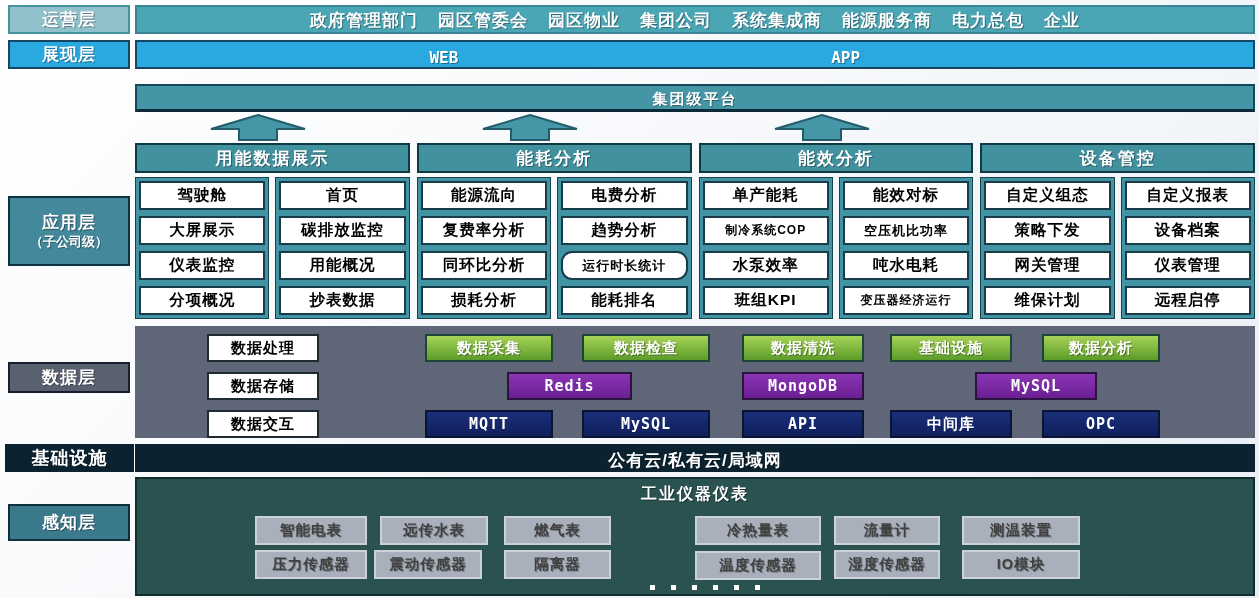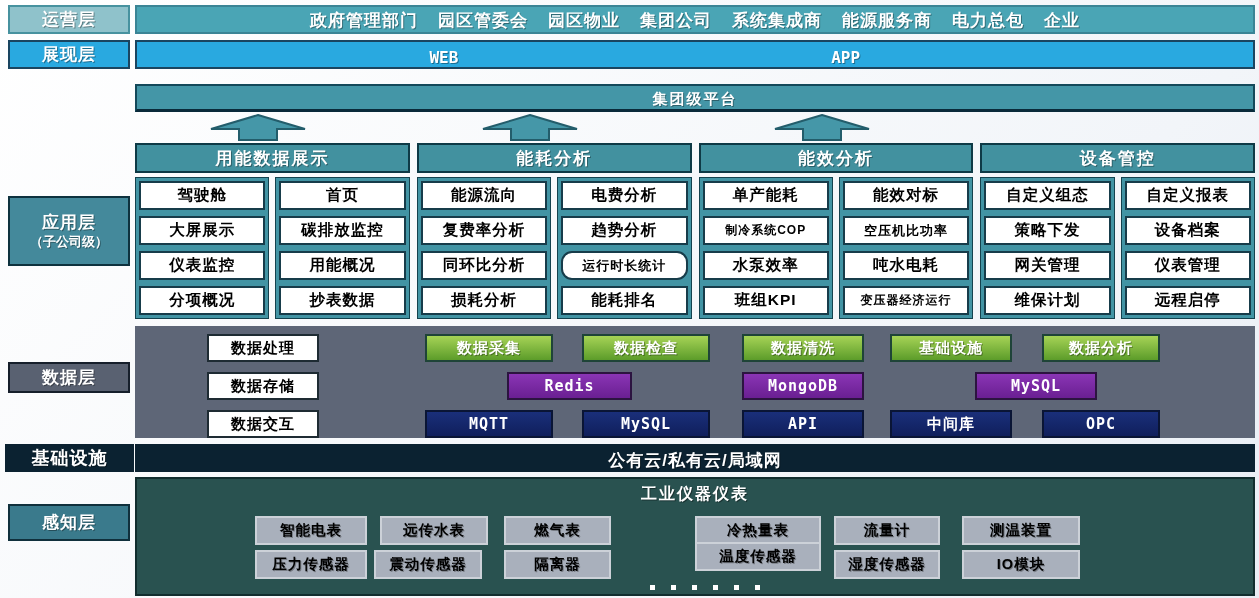--- a/index.html
+++ b/index.html
@@ -42,21 +42,21 @@
   .datalayer { position:absolute; top:326px; left:135px; width:1120px; height:112px; background:#5e6677; }
   .dbox { position:absolute; height:28px; display:flex; align-items:center; justify-content:center; font-size:15px; letter-spacing:1px; }
   .dbox.white  { background:#fff; border:2px solid #1e2b33; color:#000; }
   .dbox.green  { background:linear-gradient(#a6d356,#5c9c2a); border:2px solid #1f4438; color:#fff; text-shadow:1px 1px 0 rgba(0,0,0,.35); }
   .dbox.purple { background:linear-gradient(#8a35b5,#6a1f92); border:2px solid #2c1440; color:#fff; font-family:"DejaVu Sans Mono","Liberation Mono",monospace; }
   .dbox.navy   { background:linear-gradient(#1a2f7a,#101f5c); border:2px solid #0a1535; color:#fff; font-family:"DejaVu Sans Mono","Liberation Mono",monospace; }
 
   
   .perception { position:absolute; top:477px; left:135px; width:1120px; height:119px; background:#295250; border:2px solid #112d2e; }
   .ptitle { position:absolute; top:5px; left:0; width:100%; text-align:center; color:#fff; font-size:16px; letter-spacing:2px; text-shadow:1px 1px 0 rgba(0,0,0,.4); }
-  .device { position:absolute; height:29px; background:#a9b0bc; border:2px solid #ccd1d8; color:#000000; display:flex; align-items:center; justify-content:center; font-size:14.5px; letter-spacing:1px; text-shadow:1px 1px 0 rgba(0,0,0,.3); }
+  .device { position:absolute; height:29px; background:#a9b0bc; border:2px solid #ccd1d8; color:#404040; display:flex; align-items:center; justify-content:center; font-size:14.5px; letter-spacing:1px; text-shadow:1px 1px 0 rgba(0,0,0,.3); }
   .dots { position:absolute; top:106px; left:513px; display:flex; gap:16px; }
   .dots i { width:5px; height:5px; background:#fff; display:block; }
 </style>
 </head>
 <body>
 
 <div class="stage">
 
   <div class="lbl op">运营层</div>
   <div class="lbl pres">展现层</div>
@@ -192,21 +192,21 @@
     <div class="device" style="left:118px;top:37px;width:112px">智能电表</div>
     <div class="device" style="left:243px;top:37px;width:108px">远传水表</div>
     <div class="device" style="left:367px;top:37px;width:107px">燃气表</div>
     <div class="device" style="left:558px;top:37px;width:126px">冷热量表</div>
     <div class="device" style="left:697px;top:37px;width:106px">流量计</div>
     <div class="device" style="left:825px;top:37px;width:118px">测温装置</div>
 
     <div class="device" style="left:118px;top:71px;width:112px">压力传感器</div>
     <div class="device" style="left:237px;top:71px;width:108px">震动传感器</div>
     <div class="device" style="left:367px;top:71px;width:107px">隔离器</div>
-    <div class="device" style="left:558px;top:63px;width:126px">温度传感器</div>
+    <div class="device" style="left:558px;top:72px;width:126px">温度传感器</div>
     <div class="device" style="left:697px;top:71px;width:106px">湿度传感器</div>
     <div class="device" style="left:825px;top:71px;width:118px">IO模块</div>
 
     <div class="dots">
       <i></i>
         <i></i>
         <i></i>
         <i></i>
         <i></i>
         <i></i>

